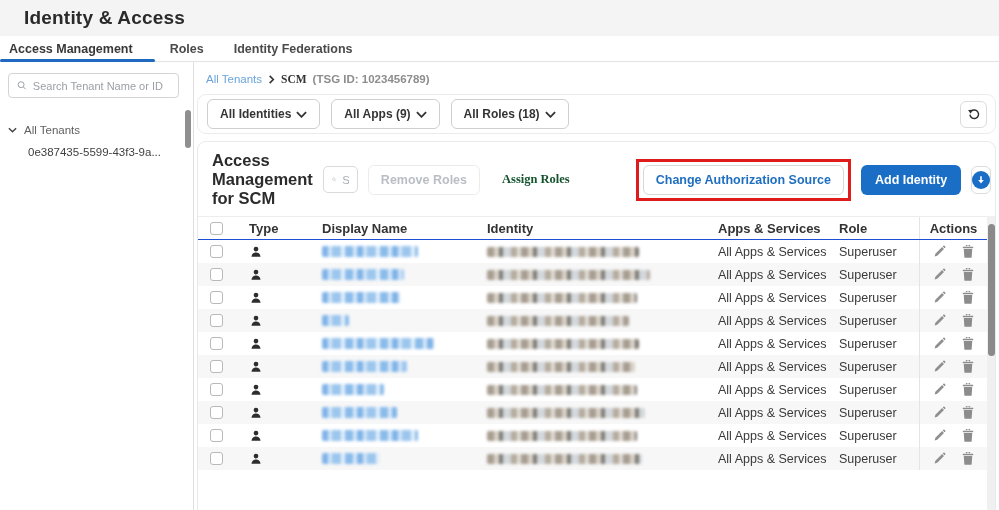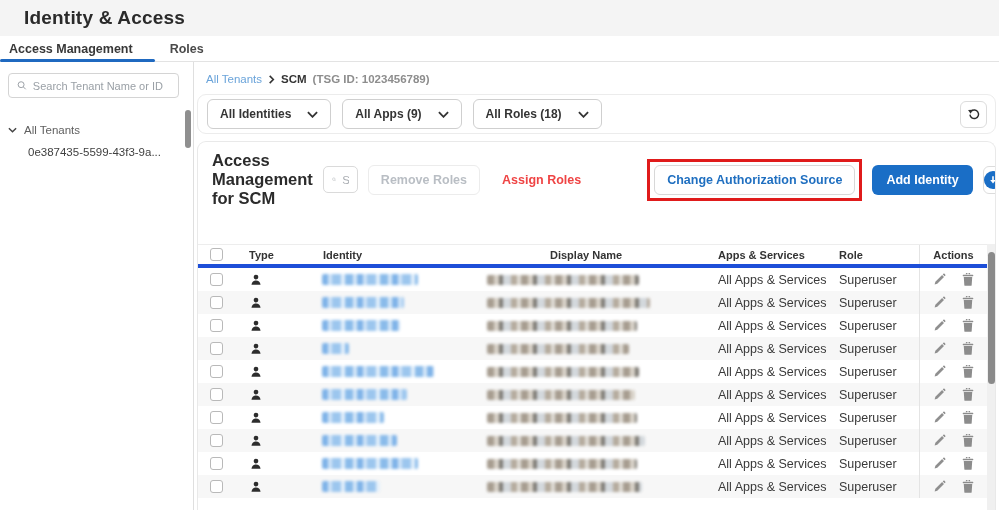--- a/index.html
+++ b/index.html
@@ -28,49 +28,49 @@
   .side-search input::placeholder { color:#9aa0a6; }
   .tree { margin-top:22px; font-size:11.5px; }
   .tree-root { display:flex; align-items:center; gap:7px; padding-left:8px; color:#5f5f5f; height:20px; cursor:pointer; }
   .tree-item { padding-left:28px; color:#3f3f3f; height:23px; display:flex; align-items:center; cursor:pointer; }
   .side-scroll-thumb { position:absolute; right:2px; top:48px; width:6px; height:38px; background:#8f8f8f; border-radius:3px; }
 
   
   .main { flex:1; overflow:hidden; }
   .breadcrumb { padding:11px 0 0 12px; font-size:11.5px; display:flex; align-items:center; gap:6px; }
   .crumb-link { color:#6ba4da; cursor:pointer; }
-  .crumb-cur { font-weight:700; color:#343434; }
+  .crumb-cur { font-weight:700; color:#343434;font-family:Liberation Serif, serif; }
   .crumb-suffix { color:#8d8d8d;font-weight:bold; }
 
   .filter-card { margin:9px 3px 0 3px; height:40px; border:1px solid #ececec; border-radius:9px; display:flex; align-items:center; padding:0 8px 0 9px; gap:11px; background:#fff; }
-  .dropdown { display:flex; align-items:center; gap:16px; border:1px solid #cfcfcf; border-radius:6px; padding:7px 12px; font-size:12px; font-weight:700; color:#343434; background:#fff; cursor:pointer; }
+  .dropdown { display:flex; align-items:center; gap:5px; border:1px solid #cfcfcf; border-radius:6px; padding:7px 12px; font-size:12px; font-weight:700; color:#343434; background:#fff; cursor:pointer; }
   .reset-btn { margin-left:auto; width:27px; height:27px; border:1px solid #dcdcdc; border-radius:6px; background:#fff; display:flex; align-items:center; justify-content:center; cursor:pointer; }
 
   .table-card { margin:7px 3px 0 3px; border:1px solid #e9e9e9; border-bottom:none; border-radius:9px 9px 0 0; background:#fff; height:400px; overflow:hidden; }
 
   .panel-head { display:flex; align-items:center; padding:9px 8px 8px 14px; gap:10px; }
   .panel-titles { margin-right:auto; }
   .panel-titles h2 { font-size:16.5px; font-weight:700; color:#2b2b2b; }
   .panel-titles p { font-size:12px; color:#6e6e6e; margin-top:2px; }
   .id-search { width:118px; height:27px; border:1px solid #dadada; border-radius:5px; display:flex; align-items:center; gap:6px; padding:0 8px; }
   .id-search input { border:none; outline:none; width:100%; font-size:11.5px; font-family:inherit; color:#555; background:transparent; }
   .id-search input::placeholder { color:#a9adb2; }
   .btn { font-size:12.5px; font-weight:700; border-radius:6px; padding:7px 12px; cursor:pointer; white-space:nowrap; background:#fff; border:1px solid transparent; }
   .btn-disabled { color:#b9bec4; border-color:#ececec; }
-  .btn-assign { color:#ef4444; border:none; }
+  .btn-assign { color:#14532d; border:none;font-family:Liberation Serif, serif; }
   .btn-change { color:#1f6fc0; border-color:#d8d8d8; }
   .red-annotation { border:3px solid #e01b1b; padding:3px 4px; display:inline-flex;margin-left:44px; }
   .btn-primary { background:#1a6ec6; color:#fff; border:none; padding:8px 14px; }
   .download-btn { width:29px; height:28px; border:1px solid #dcdcdc; border-radius:6px; background:#fff; display:flex; align-items:center; justify-content:center; cursor:pointer; }
   .dl-circle { width:18px; height:18px; border-radius:50%; background:#1a6ec6; display:flex; align-items:center; justify-content:center; }
 
   
   .table-region { position:relative; }
   .thead, .trow { display:flex; align-items:center; width:789px; }
-  .thead { height:24px; border-top:1px solid #ededed; border-bottom:4px solid #1d4ed8; font-size:11px; font-weight:700; color:#333;margin-top:28px; }
+  .thead { height:24px; border-top:1px solid #ededed; border-bottom:1px solid #1d4ed8; font-size:13px; font-weight:700; color:#333; }
   .trow { height:23px; font-size:12.5px; color:#3a3a3a; }
   .trow.alt { background:#f7f7f7; }
   .c { flex:none; display:flex; align-items:center; height:100%; }
   .c-check { width:40px; padding-left:12px; }
   .c-type { width:78px; padding-left:11px; }
   .c-name { width:164px; padding-left:6px; }
   .c-identity { width:228px; padding-left:7px; }
   .c-apps { width:125px; padding-left:10px; }
   .c-role { width:86px; padding-left:6px; }
   .c-actions { width:68px; border-left:1px solid #e4e4e4; justify-content:center; gap:16px; }
@@ -95,20 +95,21 @@
 
 <div class="app">
 
   <div class="title-band">
     <h1>Identity &amp; Access</h1>
   </div>
 
   <div class="tabbar">
     <div class="tab active">Access Management</div>
     <div class="tab">Roles</div>
+    <div class="tab">Identity Federations</div>
   </div>
 
   <div class="content">
 
     <div class="sidebar">
       <div class="side-search">
         <svg width="11" height="11" viewBox="0 0 12 12">
           <circle cx="5" cy="5" r="3.6" fill="none" stroke="#9aa0a6" stroke-width="1.2"></circle>
           <line x1="7.8" y1="7.8" x2="10.6" y2="10.6" stroke="#9aa0a6" stroke-width="1.2"></line>
         </svg>
@@ -192,22 +193,22 @@
             </span>
           </div>
         </div>
 
         <div class="table-region">
           <div class="thead">
             <div class="c c-check">
                 <span class="checkbox"></span>
               </div>
             <div class="c c-type">Type</div>
+            <div class="c c-name">Display Name</div>
             <div class="c c-identity">Identity</div>
-            <div class="c c-name">Display Name</div>
             <div class="c c-apps">Apps &amp; Services</div>
             <div class="c c-role">Role</div>
             <div class="c c-actions">Actions</div>
           </div>
 
           <div>
   <div class="trow">
     <div class="c c-check">
                   <span class="checkbox"></span>
                 </div>

